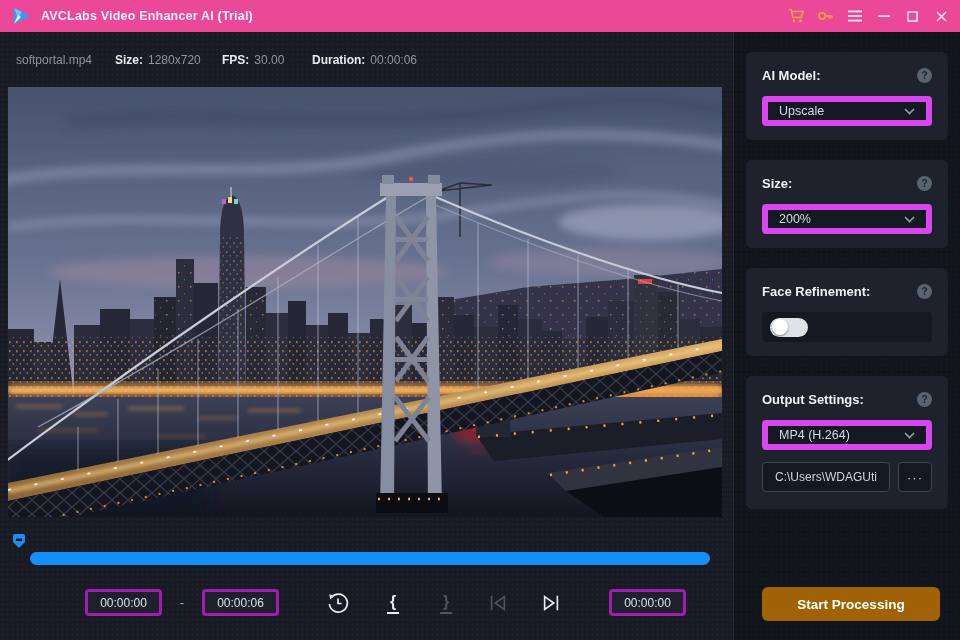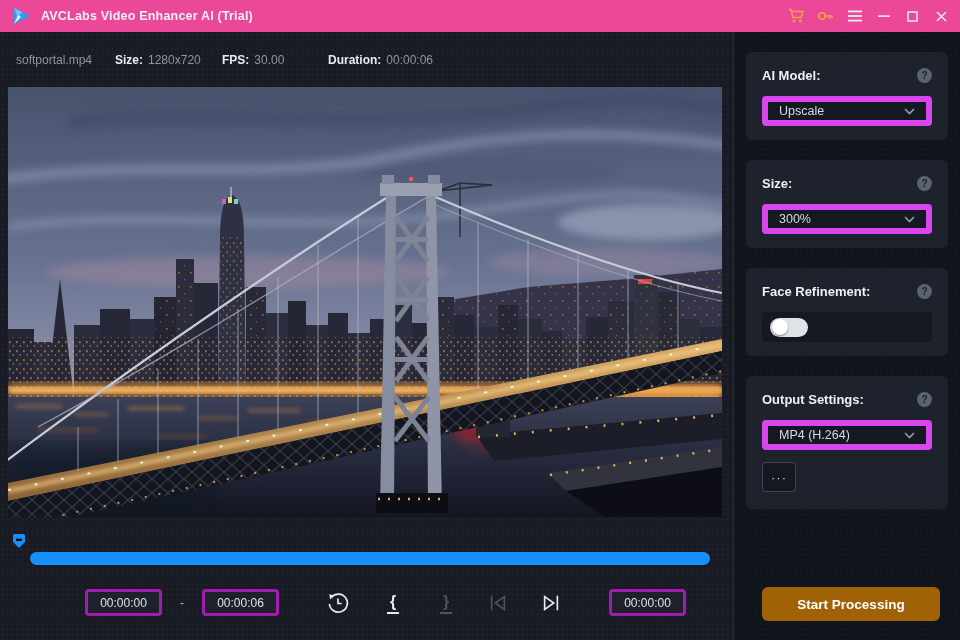--- a/index.html
+++ b/index.html
@@ -141,21 +141,21 @@
     <span class="info-value">softportal.mp4</span>
   </div>
   <div class="info-item" style="left:115px;">
     <span class="info-label">Size:</span>
     <span class="info-value">1280x720</span>
   </div>
   <div class="info-item" style="left:222px;">
     <span class="info-label">FPS:</span>
     <span class="info-value">30.00</span>
   </div>
-  <div class="info-item" style="left:328px;">
+  <div class="info-item" style="left:312px;">
     <span class="info-label">Duration:</span>
     <span class="info-value">00:00:06</span>
   </div>
 
   <div class="video">
     <svg viewBox="0 0 714 430" preserveAspectRatio="none">
       <defs>
         <linearGradient id="sky" x1="0" y1="0" x2="0" y2="1">
           <stop offset="0" stop-color="#47536d"></stop>
             <stop offset=".4" stop-color="#677290"></stop>
@@ -402,21 +402,21 @@
       </span>
     </div>
   </div>
 
   <div class="panel" style="top:160px; height:88px;">
     <div class="panel-head">
       <span class="panel-label">Size:</span>
       <span class="q-icon">?</span>
     </div>
     <div class="dropdown">
-      <span class="dd-value">300%</span>
+      <span class="dd-value">200%</span>
       <span class="dd-chev">
         <svg width="11" height="7" viewBox="0 0 11 7" fill="none" stroke="#98a0ae" stroke-width="1.6">
             <polyline points="1,1 5.5,5.5 10,1"></polyline>
           </svg>
       </span>
     </div>
   </div>
 
   <div class="panel" style="top:268px; height:88px;">
     <div class="panel-head">
@@ -437,19 +437,20 @@
     </div>
     <div class="dropdown">
       <span class="dd-value">MP4 (H.264)</span>
       <span class="dd-chev">
         <svg width="11" height="7" viewBox="0 0 11 7" fill="none" stroke="#98a0ae" stroke-width="1.6">
             <polyline points="1,1 5.5,5.5 10,1"></polyline>
           </svg>
       </span>
     </div>
     <div class="out-row">
+      <div class="path-field">C:\Users\WDAGUti</div>
       <div class="browse-btn">···</div>
     </div>
   </div>
 
   <div class="start-btn">Start Processing</div>
 
 </div>
 
 </body></html>

